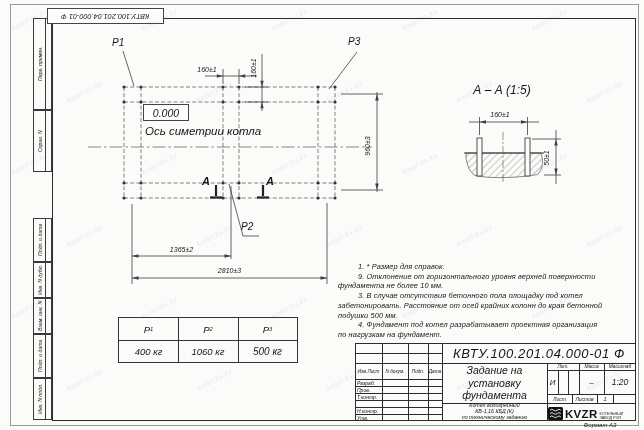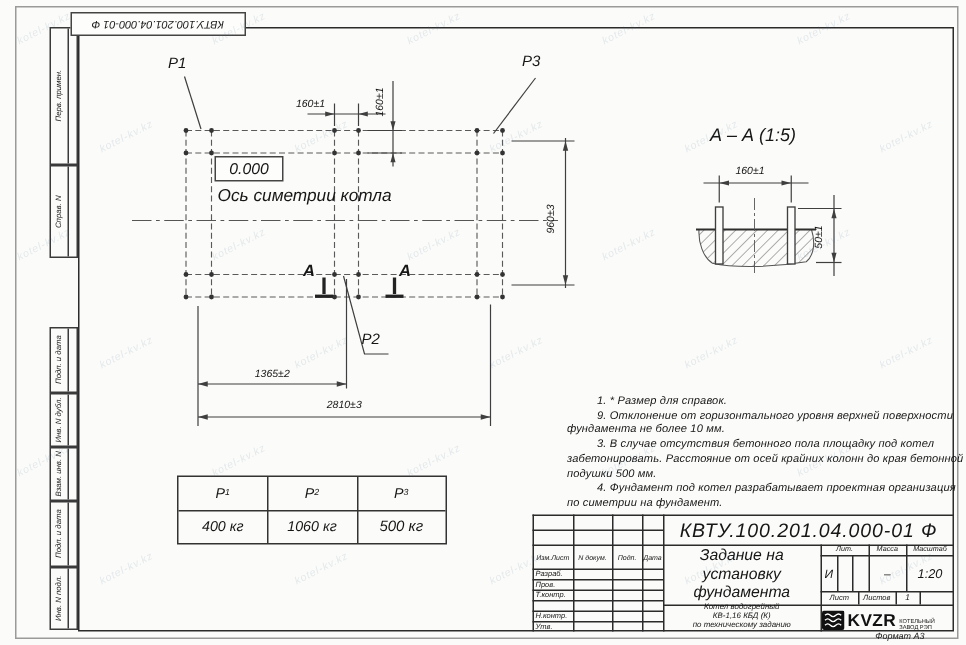--- a/index.html
+++ b/index.html
@@ -12,21 +12,21 @@
   .hl,.vl{position:absolute;background:#2b2b2b;z-index:6;}
   .hl{height:1px;}
   .vl{width:1px;}
   .mbox{position:absolute;left:33px;width:19px;border:1px solid #3a3a3a;box-sizing:border-box;background:transparent;z-index:6;}
   .mdiv{position:absolute;left:11px;top:0;bottom:0;width:1px;background:#3a3a3a;}
   .mtxt{position:absolute;left:0;top:0;bottom:0;width:11px;display:flex;align-items:center;justify-content:center;
         writing-mode:vertical-rl;transform:rotate(180deg);font-size:5.2px;font-style:italic;color:#222;}
   .rot90{transform:rotate(-90deg);transform-origin:center;}
   .notes{position:absolute;left:338px;top:262px;width:302px;z-index:10;color:#161616;
          font-style:italic;font-size:7.4px;line-height:9.7px;letter-spacing:.1px;}
-  .notes div{white-space:nowrap;margin-left:40px;}
+  .notes div{white-space:nowrap;}
   .ind{text-indent:20px;}
   .wm{position:absolute;transform:rotate(-27deg);font-size:7px;color:#49708f;opacity:.13;
       font-style:italic;letter-spacing:.6px;pointer-events:none;white-space:nowrap;}
   sub{font-size:62%;}
 </style>
 </head>
 <body>
 
 <div class="sheet">
 
@@ -206,21 +206,21 @@
   <div class="t c rot90" style="left:528px;top:153px;width:36px;height:10px;font-size:7px;">50±1</div>
 
   <div class="notes">
     <div class="ind">1. * Размер для справок.</div>
     <div class="ind">9. Отклонение от горизонтального уровня верхней поверхности</div>
     <div>фундамента не более 10 мм.</div>
     <div class="ind">3. В случае отсутствия бетонного пола площадку под котел</div>
     <div>забетонировать. Расстояние от осей крайних колонн до края бетонной</div>
     <div>подушки 500 мм.</div>
     <div class="ind">4. Фундамент под котел разрабатывает проектная организация</div>
-    <div>по симетрии на фундамент.</div>
+    <div>по нагрузкам на фундамент.</div>
   </div>
 
   <div class="abs" style="left:118px;top:317px;width:180px;height:46px;border:1.1px solid #333;box-sizing:border-box;z-index:8;">
     <div class="abs" style="left:59px;top:0;width:1px;height:44px;background:#333;"></div>
     <div class="abs" style="left:119px;top:0;width:1px;height:44px;background:#333;"></div>
     <div class="abs" style="left:0;top:22px;width:178px;height:1px;background:#333;"></div>
     <div class="abs c" style="left:0;top:0;width:59px;height:22px;font-style:italic;font-size:9.5px;color:#161616;">
       <span>P</span>
         <sub>1</sub>
       </div>

